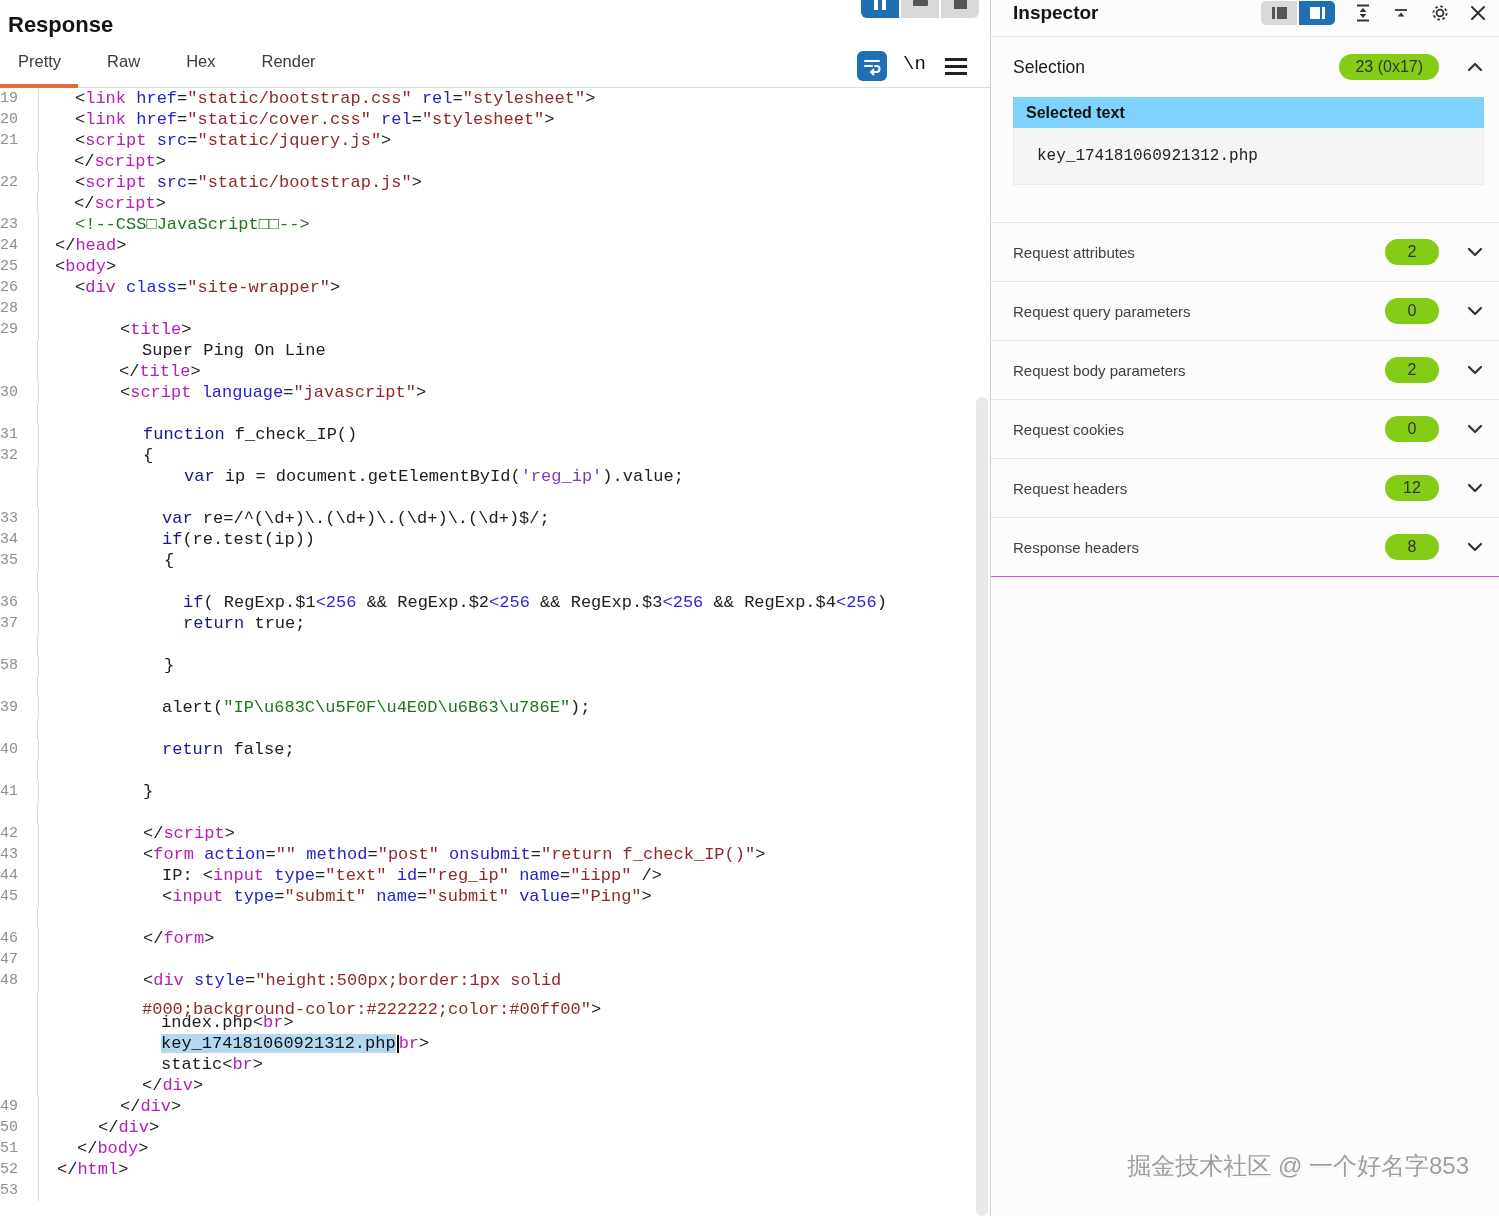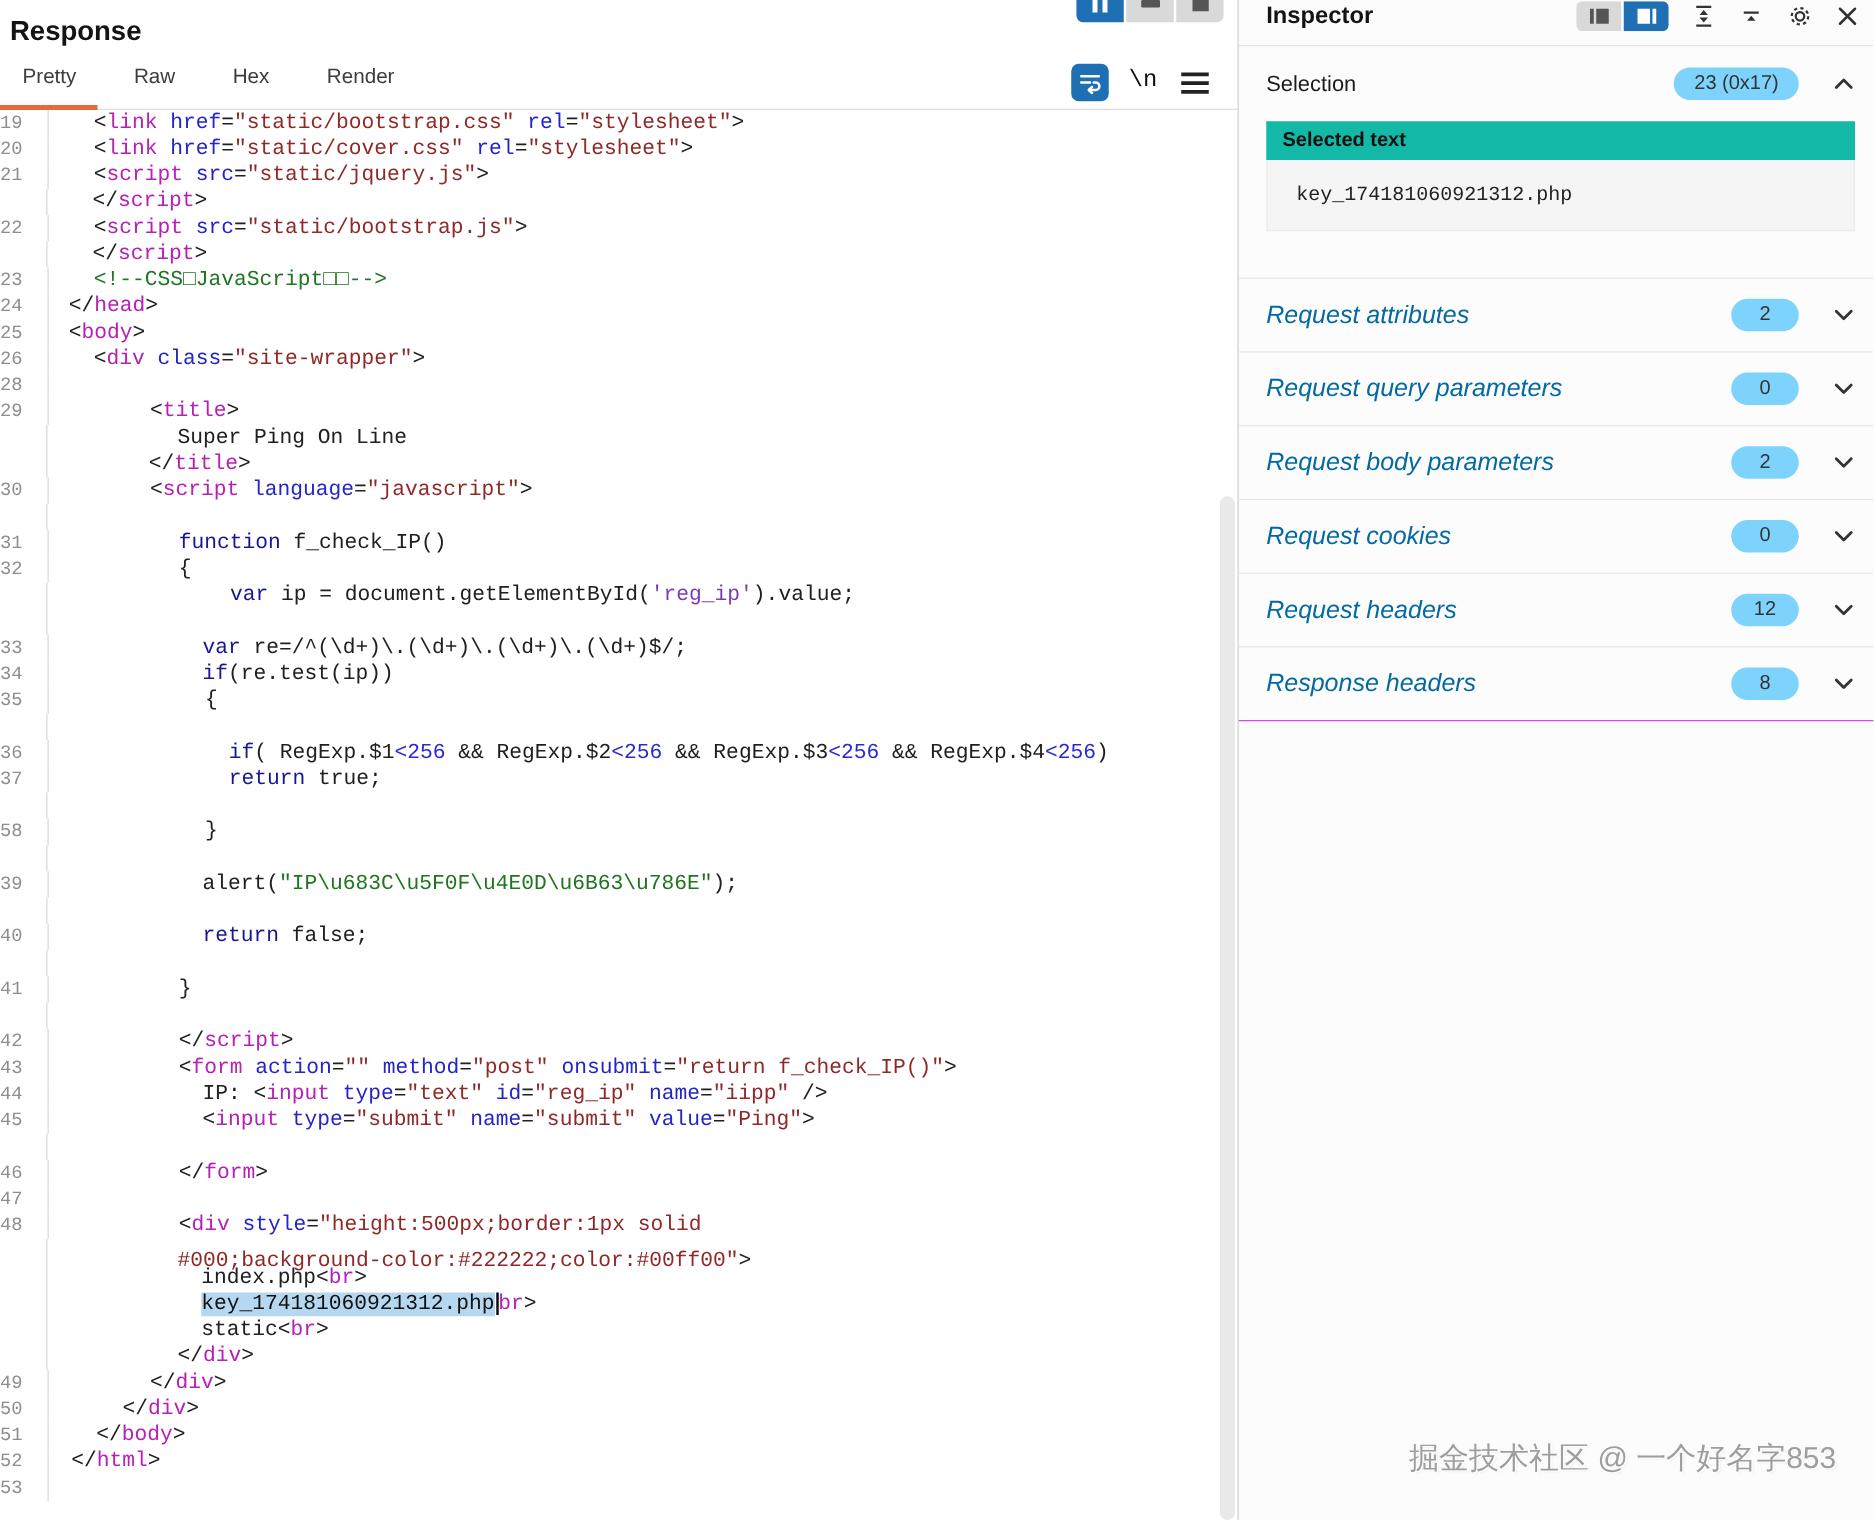--- a/index.html
+++ b/index.html
@@ -50,36 +50,36 @@
   .insp-icons{position:absolute;right:12px;top:0;display:flex;align-items:center;gap:18px;height:26px;}
   .seg2{display:flex;border-radius:5px;overflow:hidden;}
   .seg2 .segbtn2{width:36px;height:24px;display:flex;align-items:center;justify-content:center;background:#d9d9d9;}
   .seg2 .segbtn2.blue{background:#1e6fb4;}
   .dock-ic{display:flex;gap:2px;align-items:center;}
   .dock-ic .thin{width:3px;height:12px;} .dock-ic .fat{width:10px;height:12px;}
   .dk{background:#555;} .wt{background:#fff;}
 
   .sel-row{position:absolute;left:22px;right:14px;top:46px;height:42px;display:flex;align-items:center;}
   .sel-label{font-size:17.5px;color:#1b1b1b;}
-  .pill{background:#7dd3fc;border-radius:15px;padding:4px 16px;font-size:16px;color:#333;}
+  .pill{background:#84cc16;border-radius:15px;padding:4px 16px;font-size:16px;color:#333;}
   .sel-row .pill{margin-left:auto;}
   .chev{margin-left:26px;display:flex;align-items:center;}
 
   .seltext{position:absolute;left:22px;right:15px;top:97px;}
-  .seltext-hdr{height:31px;line-height:31px;background:#14b8a6;font-weight:700;font-size:16px;
+  .seltext-hdr{height:31px;line-height:31px;background:#7dd3fc;font-weight:700;font-size:16px;
                padding-left:13px;color:#111;}
   .seltext-body{height:57px;line-height:57px;background:#f5f5f5;padding-left:23px;font-size:16px;
                 font-family:"Liberation Mono","DejaVu Sans Mono",monospace;color:#222;
                 border:1px solid #ececec;border-top:none;box-sizing:border-box;}
 
   .sections{position:absolute;left:0;right:0;top:222px;}
   .sect{height:58px;display:flex;align-items:center;padding:0 14px 0 22px;
         border-top:1px solid #e6e6e6;cursor:pointer;}
   .sect:last-child{border-bottom:1px solid #d946ef;}
-  .sect .label{font-size:20px;color:#0369a1;font-style:italic;}
+  .sect .label{font-size:15px;color:#404040;}
   .sect .pill{margin-left:auto;min-width:22px;text-align:center;}
   .watermark{position:absolute;right:30px;top:1150px;font-size:24px;color:#9e9e9e;
              text-shadow:1px 1px 0 #ffffff,2px 2px 1px #f2f2f2;white-space:nowrap;}
 </style>
 </head>
 <body>
 
 <div class="app">
 
   <div class="left-panel">

